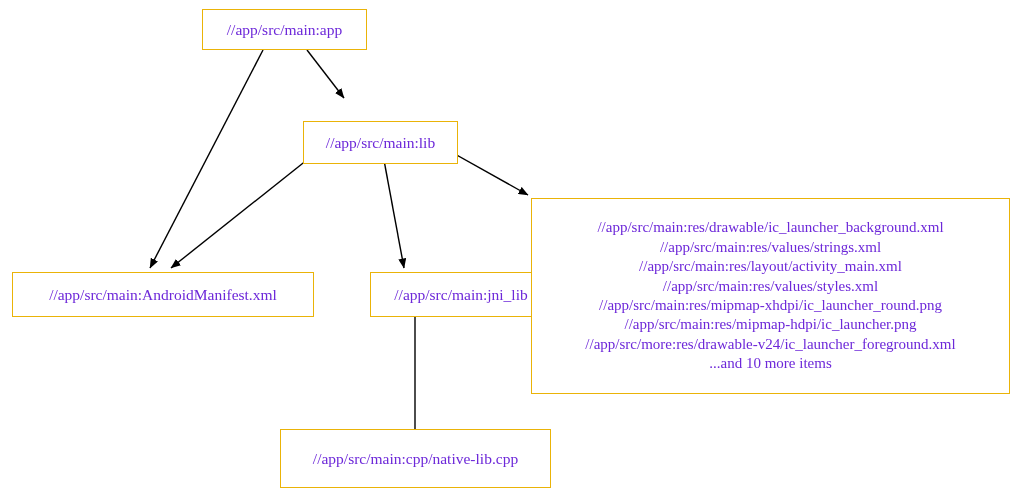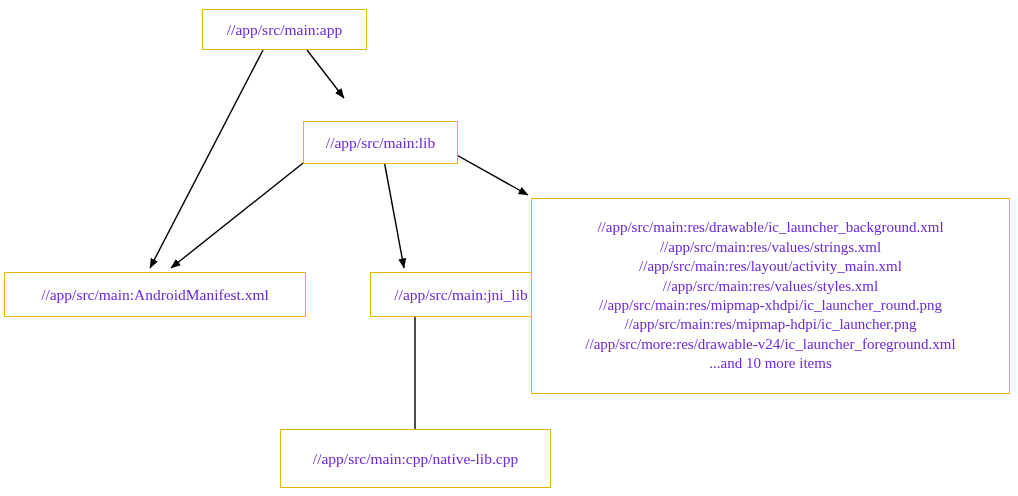--- a/index.html
+++ b/index.html
@@ -78,21 +78,21 @@
   </svg>
 
   <div class="node" style="left:202px; top:9px; width:165px; height:41px;">
     <span class="label">//app/src/main:app</span>
   </div>
 
   <div class="node" style="left:303px; top:101px; width:155px; height:43px;margin-top:20px;">
     <span class="label">//app/src/main:lib</span>
   </div>
 
-  <div class="node" style="left:4px; top:272px; width:302px; height:45px;">
+  <div class="node" style="left:12px; top:272px; width:302px; height:45px;">
     <span class="label">//app/src/main:AndroidManifest.xml</span>
   </div>
 
   <div class="node" style="left:325px; top:272px; width:182px; height:45px;margin-left:45px;">
     <span class="label">//app/src/main:jni_lib</span>
   </div>
 
   <div class="node multiline" style="left:531px; top:198px; width:479px; height:196px;">
     <span class="label">//app/src/main:res/drawable/ic_launcher_background.xml</span>
     <span class="label">//app/src/main:res/values/strings.xml</span>

